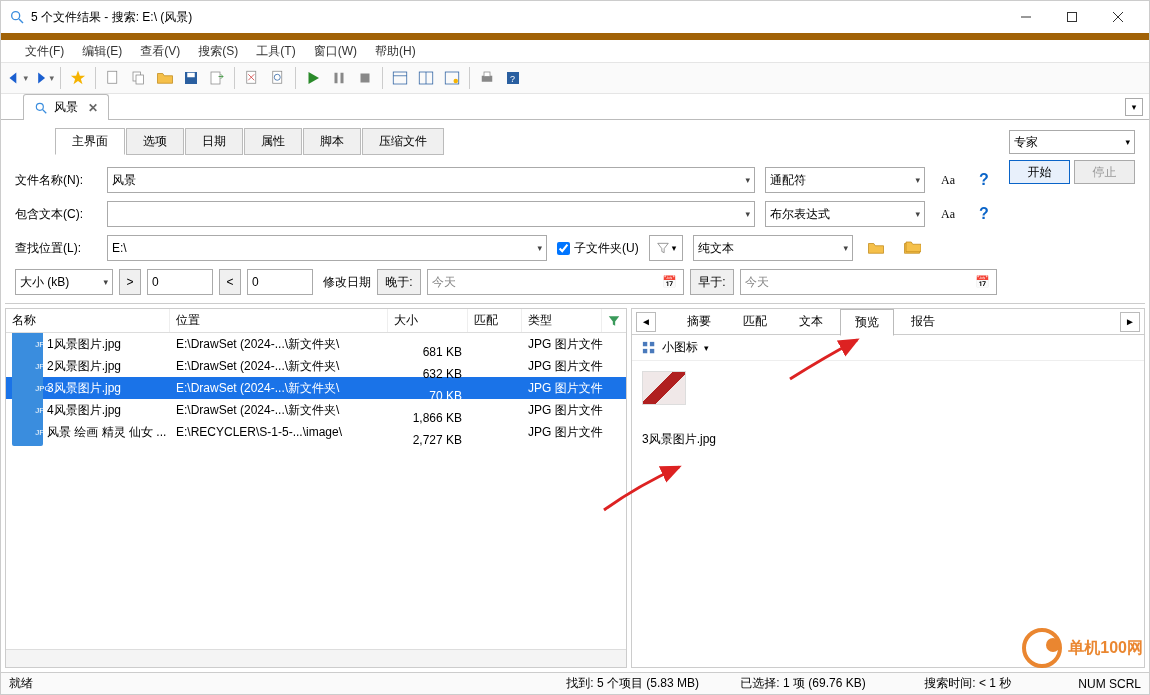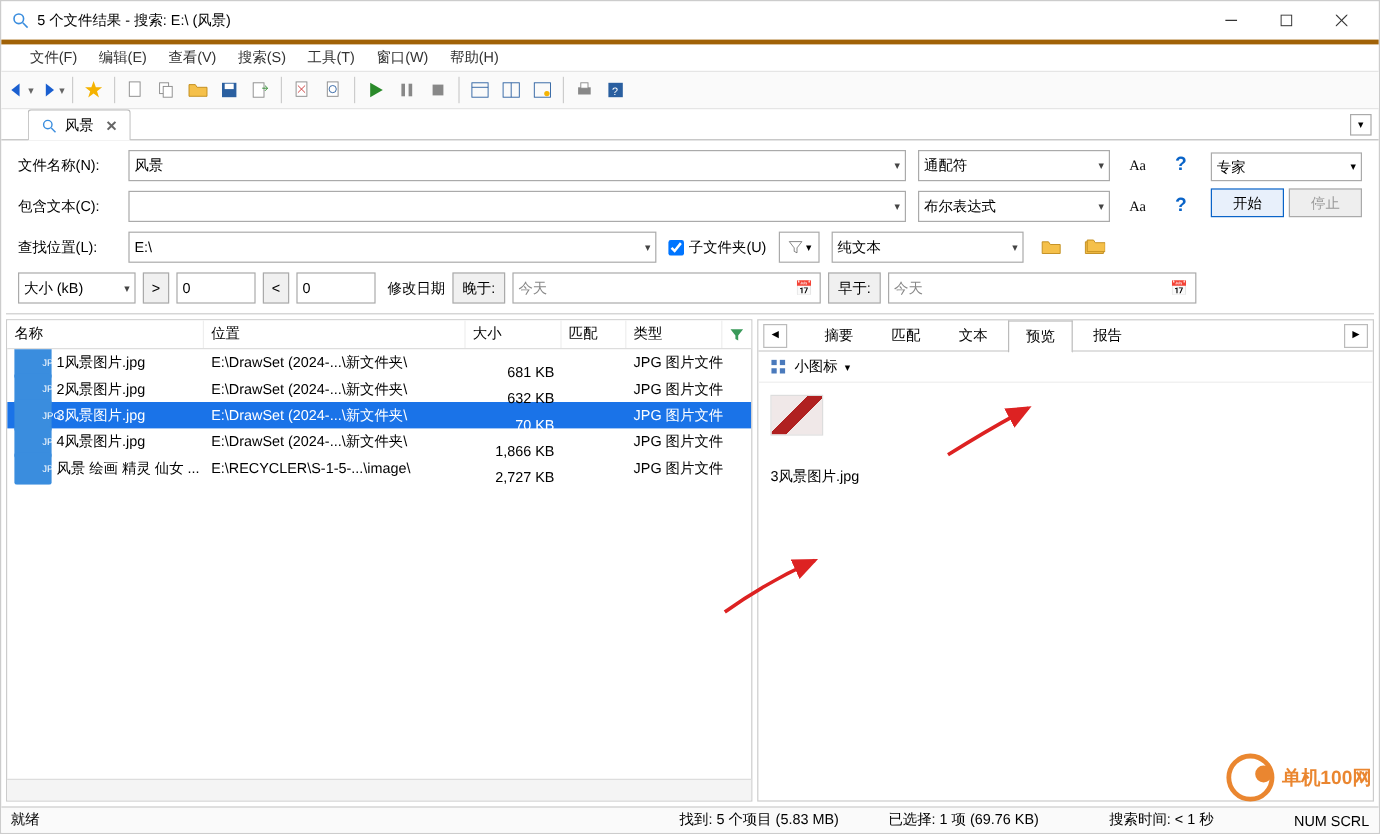--- a/index.html
+++ b/index.html
@@ -1,18 +1,18 @@
 <!DOCTYPE html>
 <html><head>
 <meta charset="utf-8">
 <style>
 * { box-sizing: border-box; margin: 0; padding: 0; font-family: "Microsoft YaHei", sans-serif; font-size: 12px; }
 body { width: 1150px; height: 695px; background: #fff; border: 1px solid #ccc; display: flex; flex-direction: column; overflow: hidden; position: relative; }
 
-.titlebar { height: 30px; display: flex; align-items: center; padding: 16px 8px; border-bottom: 4px solid #a16207; }
+.titlebar { height: 30px; display: flex; align-items: center; padding: 16px 8px; border-bottom: 7px solid #a16207; }
 .titlebar .icon { width: 16px; height: 16px; margin-right: 6px; }
 .titlebar .title { flex: 1; }
 .winbtn { width: 46px; height: 30px; display: flex; align-items: center; justify-content: center; }
 
 .menubar { height: 22px; display: flex; align-items: center; padding: 0 24px; gap: 18px; color: #333; }
 .menubar span { cursor: default; }
 
 .toolbar { height: 32px; border-top: 1px solid #e5e5e5; border-bottom: 1px solid #e5e5e5; display: flex; align-items: center; padding: 0 4px; gap: 2px; background: #fafafa; }
 .toolbar .btn { width: 24px; height: 24px; display: flex; align-items: center; justify-content: center; border: 1px solid transparent; }
 .toolbar .sep { width: 1px; height: 22px; background: #ccc; margin: 0 3px; }
@@ -258,20 +258,28 @@
         <line x1="15" y1="15" x2="21" y2="21" stroke="#3a8dde" stroke-width="2"></line>
       </svg>
     <span>风景</span>
     <span class="close-x">✕</span>
   </div>
   <div class="dropdown-arrow">▾</div>
 </div>
 
 <div class="search-panel">
   <div class="search-left">
+    <div class="inner-tabs">
+      <div class="inner-tab active">主界面</div>
+      <div class="inner-tab">选项</div>
+      <div class="inner-tab">日期</div>
+      <div class="inner-tab">属性</div>
+      <div class="inner-tab">脚本</div>
+      <div class="inner-tab">压缩文件</div>
+    </div>
 
     <div class="row">
       <label>文件名称(N):</label>
       <div class="combo main">
           <span>风景</span>
           <span class="arrow">▾</span>
         </div>
       <div class="combo mode">
           <span>通配符</span>
           <span class="arrow">▾</span>

